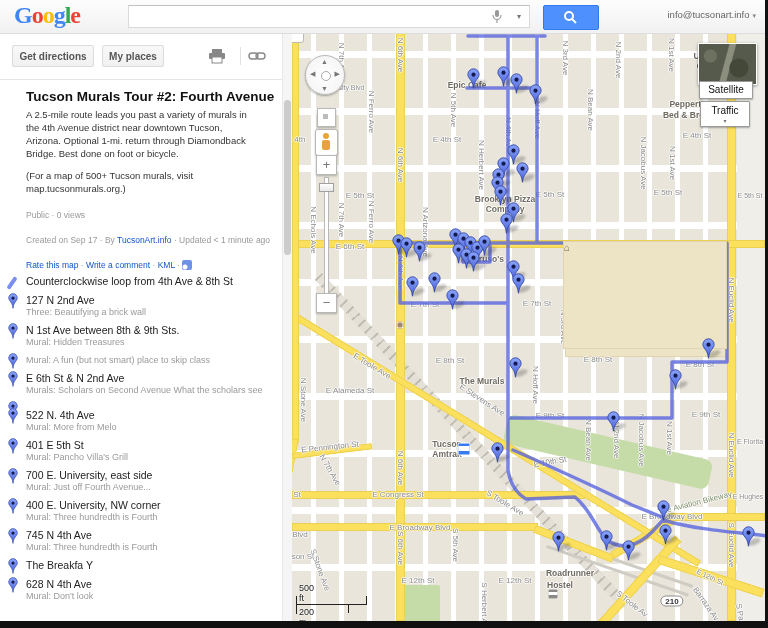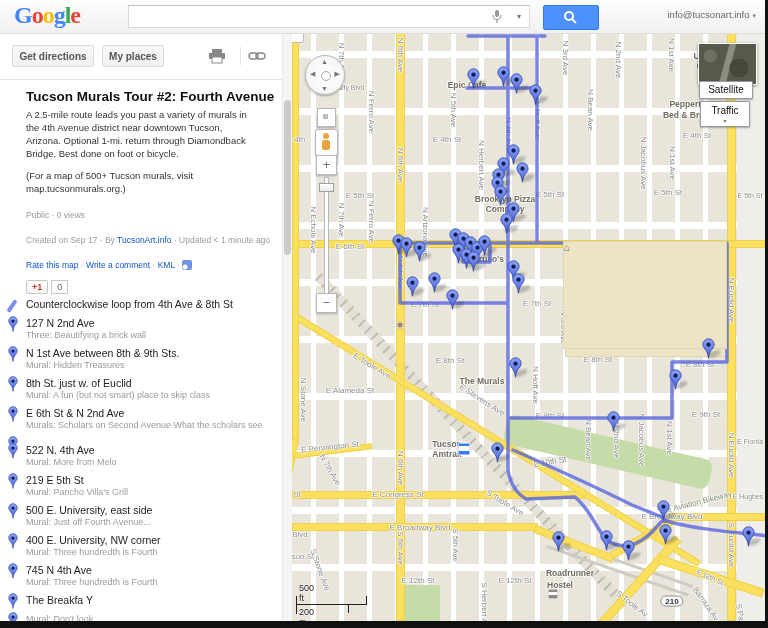--- a/index.html
+++ b/index.html
@@ -169,23 +169,20 @@
       <div class="mnote">(For a map of 500+ Tucson murals, visit
 map.tucsonmurals.org.)</div>
       <div class="meta">Public · 0 views</div>
       <div class="meta"><span>Created on Sep 17 · By </span><a>TucsonArt.info</a><span> · Updated &lt; 1 minute ago</span></div>
       <div class="meta">
         <a>Rate this map</a> ·
         <a>Write a comment</a> ·
         <a>KML</a> ·
         <span style="display:inline-block;width:10px;height:10px;background:#6e93e6;border-radius:2px;vertical-align:-2px;background-image:radial-gradient(circle at 30% 70%,#fff 0 2px,rgba(0,0,0,0) 3px);"></span>
       </div>
-      <div class="plusrow">
-        <span class="pone">+1</span><span class="pcnt">0</span>
-      </div>
       <div id="list">
           <div class="it">
             <span class="lic"></span>
             <div class="t">Counterclockwise loop from 4th Ave &amp; 8th St</div>
           </div>
           <div class="it">
             <span class="pic"><svg width="10" height="16" viewBox="0 0 16 26">
                 <path d="M8 1C4.1 1 1 4.2 1 8.1c0 3.4 2.7 5 4.8 8.9 1.1 2.1 1.6 4.2 2.2 8 .6-3.8 1.1-5.9 2.2-8C12.3 13.1 15 11.5 15 8.1 15 4.2 11.9 1 8 1z" fill="url(#pg)" stroke="#2c3f9f" stroke-width="1"></path>
                 <circle cx="8" cy="8.3" r="2.6" fill="#141c4f"></circle>
               </svg></span>
@@ -198,21 +195,20 @@
                 <circle cx="8" cy="8.3" r="2.6" fill="#141c4f"></circle>
               </svg></span>
             <div class="t">N 1st Ave between 8th &amp; 9th Sts.</div>
             <div class="s">Mural: Hidden Treasures</div>
           </div>
           <div class="it">
             <span class="pic"><svg width="10" height="16" viewBox="0 0 16 26">
                 <path d="M8 1C4.1 1 1 4.2 1 8.1c0 3.4 2.7 5 4.8 8.9 1.1 2.1 1.6 4.2 2.2 8 .6-3.8 1.1-5.9 2.2-8C12.3 13.1 15 11.5 15 8.1 15 4.2 11.9 1 8 1z" fill="url(#pg)" stroke="#2c3f9f" stroke-width="1"></path>
                 <circle cx="8" cy="8.3" r="2.6" fill="#141c4f"></circle>
               </svg></span>
-            <div class="t">8th St. just w. of Euclid</div>
             <div class="s">Mural: A fun (but not smart) place to skip class</div>
           </div>
           <div class="it">
             <span class="pic"><svg width="10" height="16" viewBox="0 0 16 26">
                 <path d="M8 1C4.1 1 1 4.2 1 8.1c0 3.4 2.7 5 4.8 8.9 1.1 2.1 1.6 4.2 2.2 8 .6-3.8 1.1-5.9 2.2-8C12.3 13.1 15 11.5 15 8.1 15 4.2 11.9 1 8 1z" fill="url(#pg)" stroke="#2c3f9f" stroke-width="1"></path>
                 <circle cx="8" cy="8.3" r="2.6" fill="#141c4f"></circle>
               </svg></span>
             <div class="t">E 6th St &amp; N 2nd Ave</div>
             <div class="s">Murals: Scholars on Second Avenue What the scholars see</div>
           </div>
@@ -228,29 +224,29 @@
                 <circle cx="8" cy="8.3" r="2.6" fill="#141c4f"></circle>
               </svg></span>
             <div class="t">522 N. 4th Ave</div>
             <div class="s">Mural: More from Melo</div>
           </div>
           <div class="it">
             <span class="pic"><svg width="10" height="16" viewBox="0 0 16 26">
                 <path d="M8 1C4.1 1 1 4.2 1 8.1c0 3.4 2.7 5 4.8 8.9 1.1 2.1 1.6 4.2 2.2 8 .6-3.8 1.1-5.9 2.2-8C12.3 13.1 15 11.5 15 8.1 15 4.2 11.9 1 8 1z" fill="url(#pg)" stroke="#2c3f9f" stroke-width="1"></path>
                 <circle cx="8" cy="8.3" r="2.6" fill="#141c4f"></circle>
               </svg></span>
-            <div class="t">219 E 5th St</div>
+            <div class="t">401 E 5th St</div>
             <div class="s">Mural: Pancho Villa's Grill</div>
           </div>
           <div class="it">
             <span class="pic"><svg width="10" height="16" viewBox="0 0 16 26">
                 <path d="M8 1C4.1 1 1 4.2 1 8.1c0 3.4 2.7 5 4.8 8.9 1.1 2.1 1.6 4.2 2.2 8 .6-3.8 1.1-5.9 2.2-8C12.3 13.1 15 11.5 15 8.1 15 4.2 11.9 1 8 1z" fill="url(#pg)" stroke="#2c3f9f" stroke-width="1"></path>
                 <circle cx="8" cy="8.3" r="2.6" fill="#141c4f"></circle>
               </svg></span>
-            <div class="t">500 E. University, east side</div>
+            <div class="t">700 E. University, east side</div>
             <div class="s">Mural: Just off Fourth Avenue...</div>
           </div>
           <div class="it">
             <span class="pic"><svg width="10" height="16" viewBox="0 0 16 26">
                 <path d="M8 1C4.1 1 1 4.2 1 8.1c0 3.4 2.7 5 4.8 8.9 1.1 2.1 1.6 4.2 2.2 8 .6-3.8 1.1-5.9 2.2-8C12.3 13.1 15 11.5 15 8.1 15 4.2 11.9 1 8 1z" fill="url(#pg)" stroke="#2c3f9f" stroke-width="1"></path>
                 <circle cx="8" cy="8.3" r="2.6" fill="#141c4f"></circle>
               </svg></span>
             <div class="t">400 E. University, NW corner</div>
             <div class="s">Mural: Three hundredth is Fourth</div>
           </div>
@@ -267,20 +263,21 @@
                 <path d="M8 1C4.1 1 1 4.2 1 8.1c0 3.4 2.7 5 4.8 8.9 1.1 2.1 1.6 4.2 2.2 8 .6-3.8 1.1-5.9 2.2-8C12.3 13.1 15 11.5 15 8.1 15 4.2 11.9 1 8 1z" fill="url(#pg)" stroke="#2c3f9f" stroke-width="1"></path>
                 <circle cx="8" cy="8.3" r="2.6" fill="#141c4f"></circle>
               </svg></span>
             <div class="t">The Breakfa Y</div>
           </div>
           <div class="it">
             <span class="pic"><svg width="10" height="16" viewBox="0 0 16 26">
                 <path d="M8 1C4.1 1 1 4.2 1 8.1c0 3.4 2.7 5 4.8 8.9 1.1 2.1 1.6 4.2 2.2 8 .6-3.8 1.1-5.9 2.2-8C12.3 13.1 15 11.5 15 8.1 15 4.2 11.9 1 8 1z" fill="url(#pg)" stroke="#2c3f9f" stroke-width="1"></path>
                 <circle cx="8" cy="8.3" r="2.6" fill="#141c4f"></circle>
               </svg></span>
+            <div class="t">628 N 4th Ave</div>
             <div class="s">Mural: Don't look</div>
           </div>
         </div>
     </div>
     <div id="sscroll">
         <div class="thumb"></div>
       </div>
   </div>
   <div id="collapse">◀</div>
 

